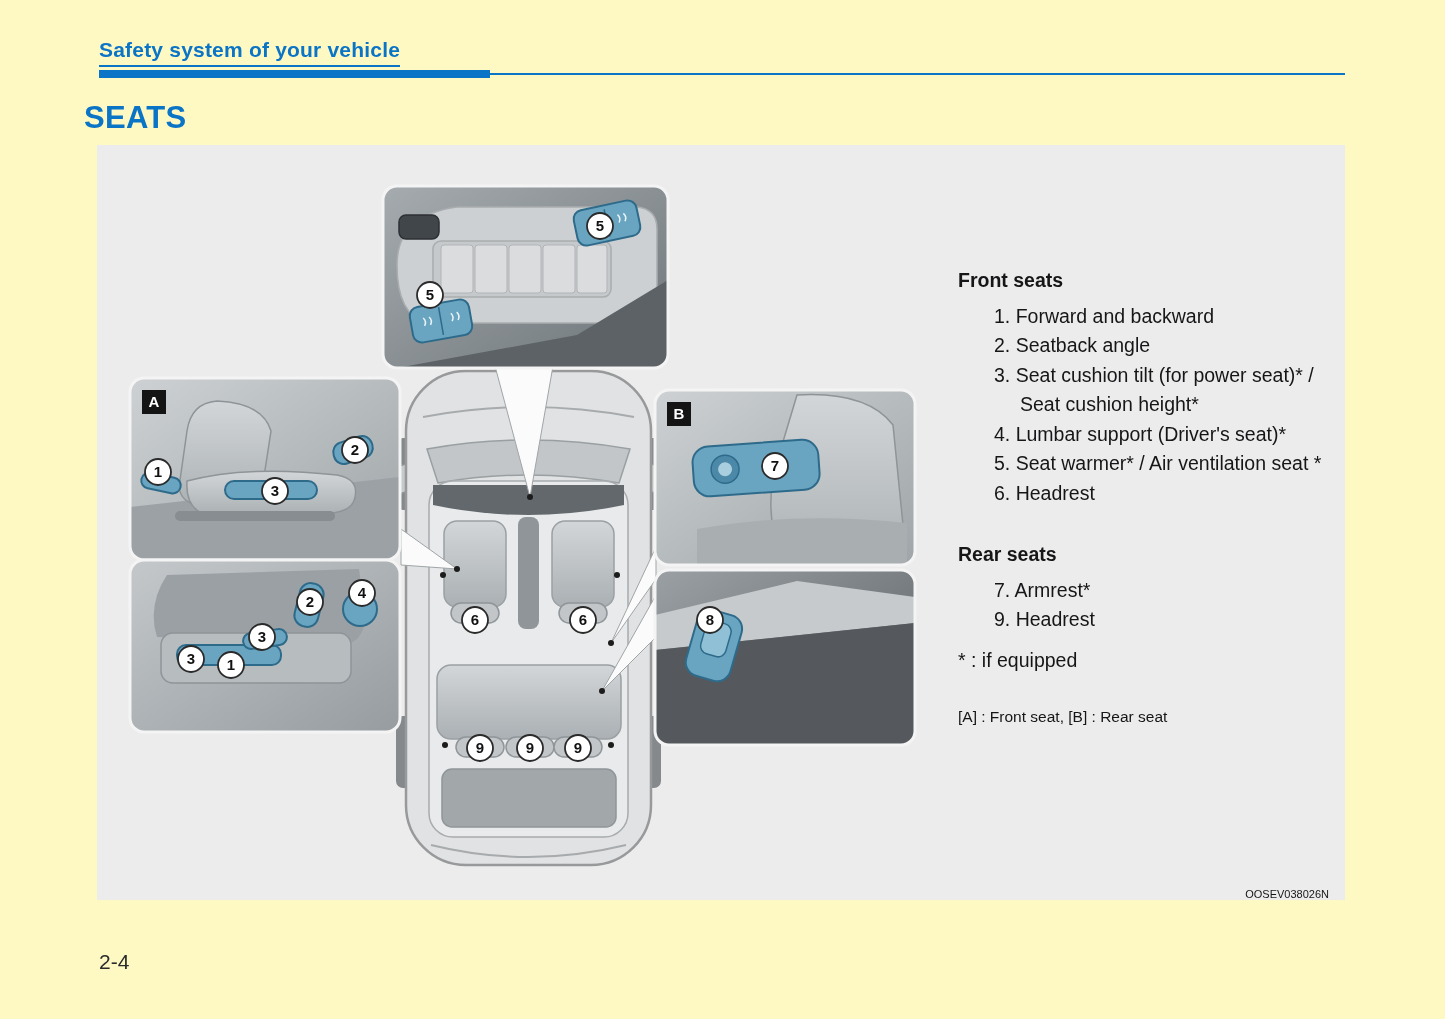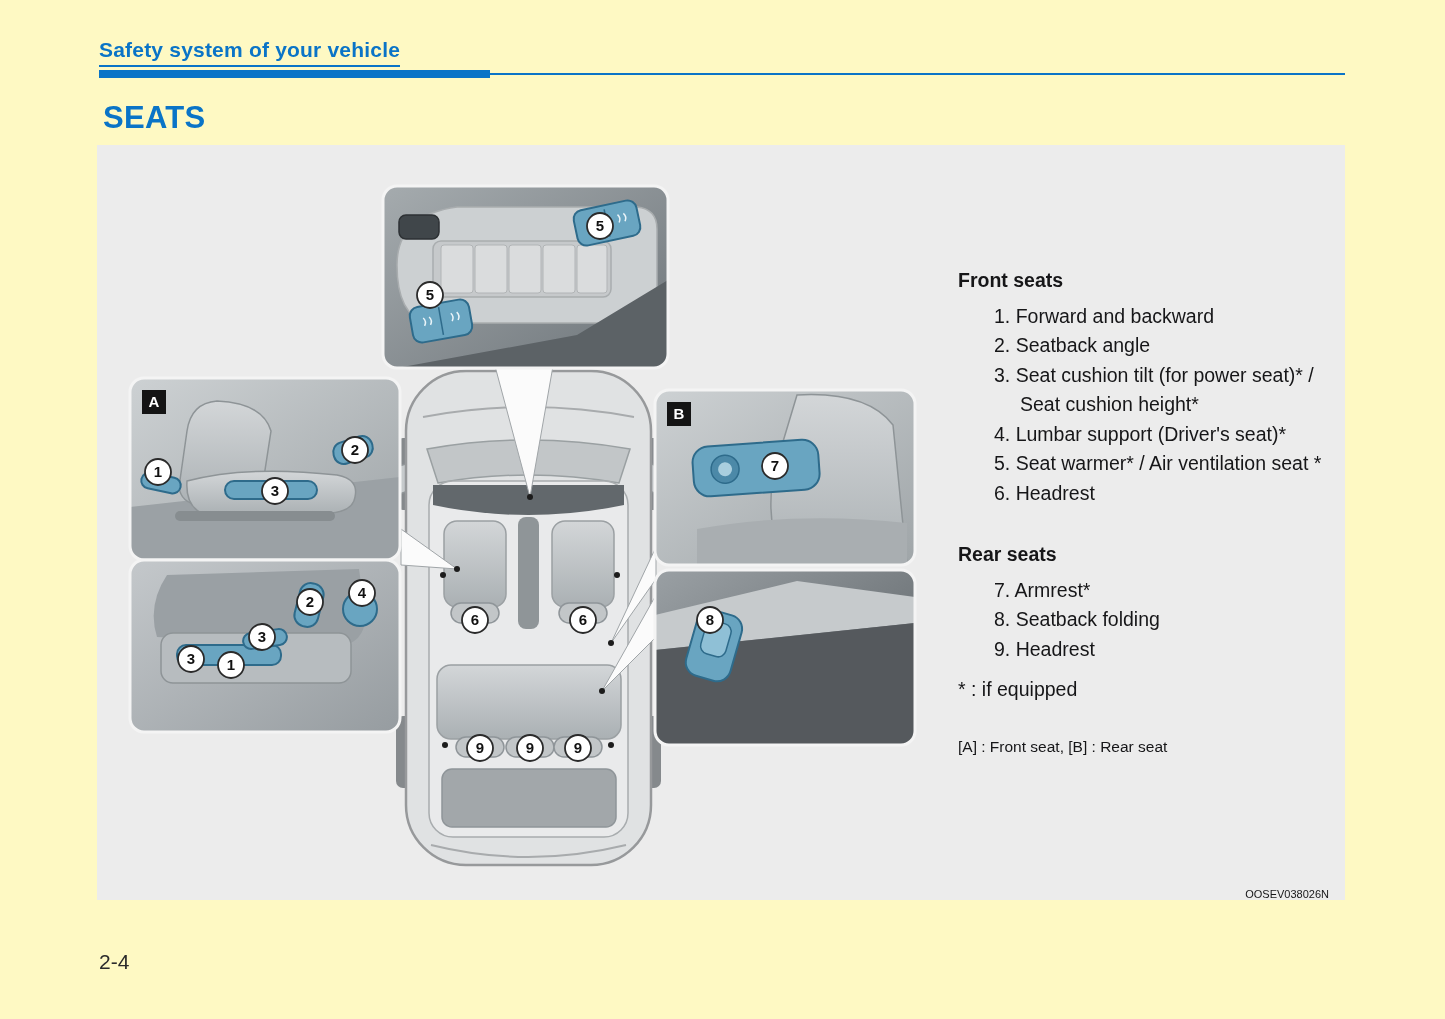--- a/index.html
+++ b/index.html
@@ -7,21 +7,21 @@
   .page { position:relative; width:1445px; height:1019px; background:#fef9c3; overflow:hidden; }
 
   
   .header { position:absolute; left:99px; top:38px; width:1246px; }
   .section-title { display:inline-block; color:#0a74c7; font-size:21px; font-weight:bold;
                    padding-bottom:3px; border-bottom:2px solid #0a74c7; letter-spacing:0.2px; }
   .rule { display:flex; align-items:center; margin-top:3px; }
   .rule-thick { width:391px; height:8px; background:#0a74c7; }
   .rule-thin { flex:1; height:2px; background:#0a74c7; }
 
-  .page-title { position:absolute; left:103px; top:100px; color:#0a74c7; font-size:31px; font-weight:bold; letter-spacing:0.3px; }
+  .page-title { position:absolute; left:84px; top:100px; color:#0a74c7; font-size:31px; font-weight:bold; letter-spacing:0.3px; }
 
   
   .figure { position:absolute; left:97px; top:145px; width:1248px; height:755px; background:#ececec; }
   .figure svg { position:absolute; left:0; top:0; }
 
   
   .legend { position:absolute; left:861px; top:121px; width:376px; color:#161618; font-size:19.5px; line-height:29.5px; }
   .legend-title { font-weight:bold; margin-bottom:6px; }
   .legend-title.rear { margin-top:32px; }
   .legend-item { padding-left:26px; text-indent:-26px;margin-left:36px; }
@@ -321,21 +321,20 @@
     <div class="legend">
       <div class="legend-title">Front seats</div>
       <div class="legend-item">1. Forward and backward</div>
       <div class="legend-item">2. Seatback angle</div>
       <div class="legend-item">3. Seat cushion tilt (for power seat)* / Seat cushion height*</div>
       <div class="legend-item">4. Lumbar support (Driver's seat)*</div>
       <div class="legend-item">5. Seat warmer* / Air ventilation seat *</div>
       <div class="legend-item">6. Headrest</div>
       <div class="legend-title rear">Rear seats</div>
       <div class="legend-item">7. Armrest*</div>
-      <div class="legend-item">8. Seatback folding</div>
       <div class="legend-item">9. Headrest</div>
       <div class="footnote">* : if equipped</div>
       <div class="seat-note">[A] : Front seat, [B] : Rear seat</div>
     </div>
 
     <div class="image-code">OOSEV038026N</div>
   </div>
 
   <div class="page-number">2-4</div>
 

